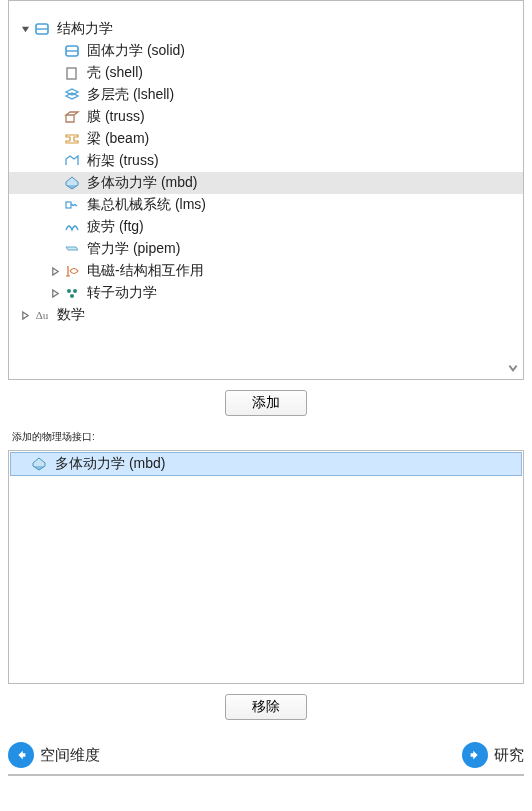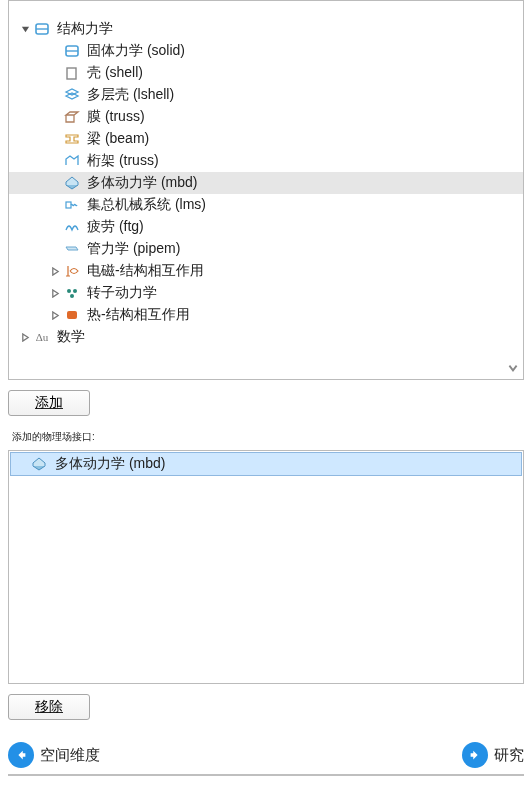--- a/index.html
+++ b/index.html
@@ -43,22 +43,22 @@
   }
   .tree-row .label { }
   .indent-1 { padding-left: 10px; }
   .indent-2 { padding-left: 40px; }
   .chevron-sb {
     position: absolute; right: 4px; bottom: 2px;
     color: #888; font-size: 12px;
   }
 
   .btn-row {
-    display: flex; justify-content: flex-start;
-    width: 516px; margin: 10px 0 0 8px; text-decoration: underline;
+    display: flex; justify-content: center;
+    width: 516px; margin: 10px 0 0 8px;
   }
   button.std {
     min-width: 82px; height: 26px;
     background: linear-gradient(#fdfdfd,#f1f1f1);
     border: 1px solid #a7a7a7;
     border-radius: 3px;
     font-family: inherit; font-size: 14px;
     cursor: pointer;
   }
 
@@ -250,33 +250,20 @@
       <span class="icon">
         <svg width="16" height="14" viewBox="0 0 16 14">
             <circle cx="5" cy="5" r="2" fill="#2a8a7a"></circle>
             <circle cx="11" cy="5" r="2" fill="#2a8a7a"></circle>
             <circle cx="8" cy="10" r="2" fill="#2a8a7a"></circle>
           </svg>
       </span>
       <span class="label">转子动力学</span>
     </div>
 
-    <div class="tree-row indent-2">
-      <span class="toggle">
-        <svg viewBox="0 0 10 10">
-            <path d="M2 1 L8 5 L2 9 Z" fill="none" stroke="#777" stroke-width="1.4"></path>
-          </svg>
-      </span>
-      <span class="icon">
-        <svg width="16" height="14" viewBox="0 0 16 14">
-            <rect x="3" y="3" width="10" height="8" rx="2" fill="#e06a2a"></rect>
-          </svg>
-      </span>
-      <span class="label">热-结构相互作用</span>
-    </div>
 
     <div class="tree-row indent-1">
       <span class="toggle">
         <svg viewBox="0 0 10 10">
             <path d="M2 1 L8 5 L2 9 Z" fill="none" stroke="#777" stroke-width="1.4"></path>
           </svg>
       </span>
       <span class="icon">
         <span style="font-size:11px;color:#777;font-family:serif;">Δu</span>
       </span>

